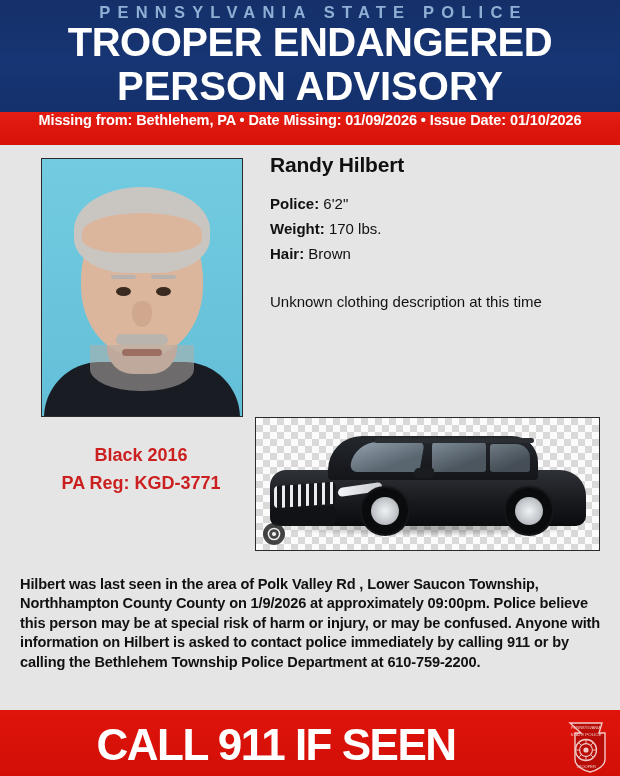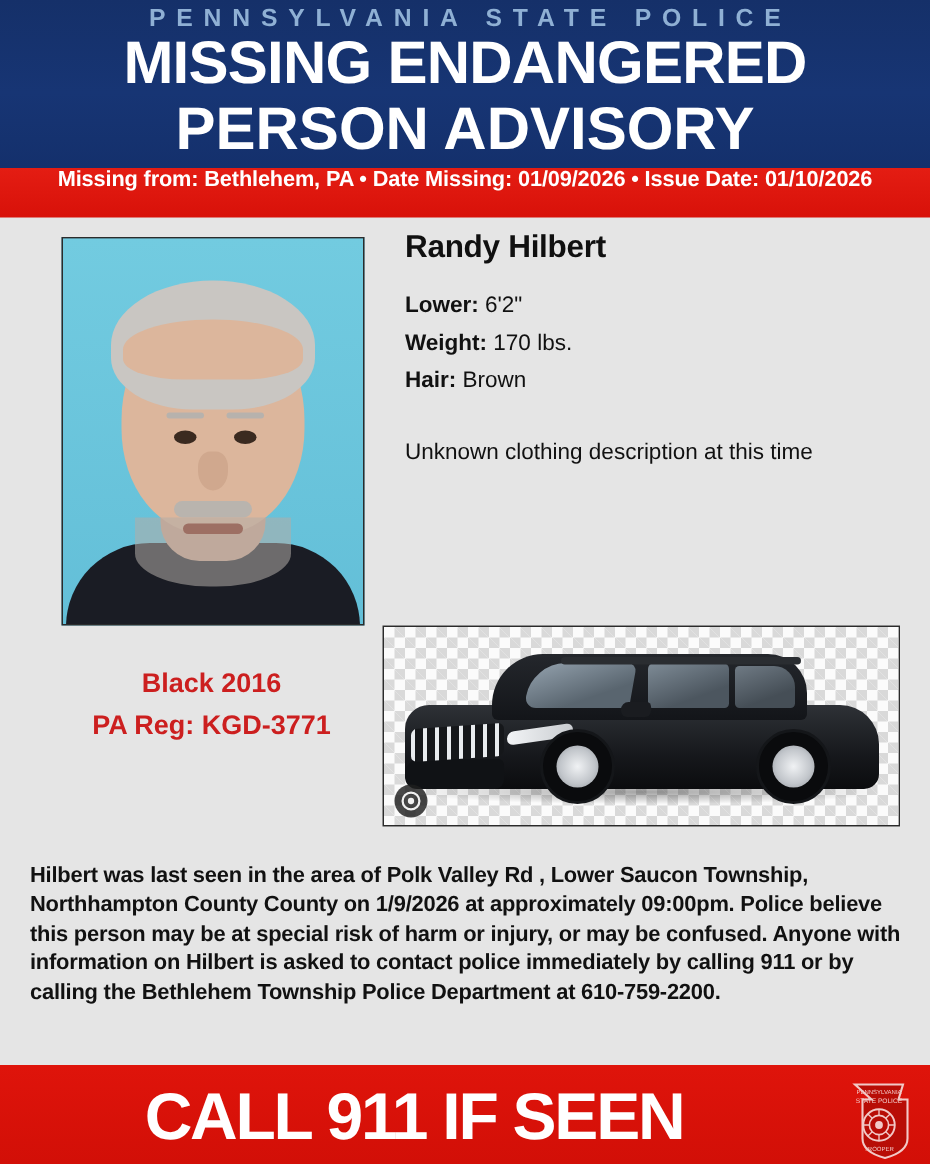--- a/index.html
+++ b/index.html
@@ -243,21 +243,21 @@
   .psp-badge svg { display:block; }
 </style>
 </head>
 <body>
 
 <div class="poster">
 
   <div class="header-navy">
     <div class="agency-line">PENNSYLVANIA STATE POLICE</div>
     <div class="advisory-title">
-      <div>MISSING ENDANGERED</div>
+      <div>TROOPER ENDANGERED</div>
       <div class="l2">PERSON ADVISORY</div>
     </div>
   </div>
 
   <div class="header-red">
     <div class="header-red-text">Missing from: Bethlehem, PA • Date Missing: 01/09/2026 • Issue Date: 01/10/2026</div>
   </div>
 
   <div class="body-area">
 
@@ -275,21 +275,21 @@
         <div class="p-nose"></div>
         <div class="p-stache"></div>
         <div class="p-mouth"></div>
       </div>
     </div>
 
     <div class="details">
       <div class="person-name">Randy Hilbert</div>
 
       <div class="attr">
-        <b>Lower:</b>
+        <b>Police:</b>
         <span>6'2"</span>
       </div>
       <div class="attr">
         <b>Weight:</b>
         <span>170 lbs.</span>
       </div>
       <div class="attr">
         <b>Hair:</b>
         <span>Brown</span>
       </div>

